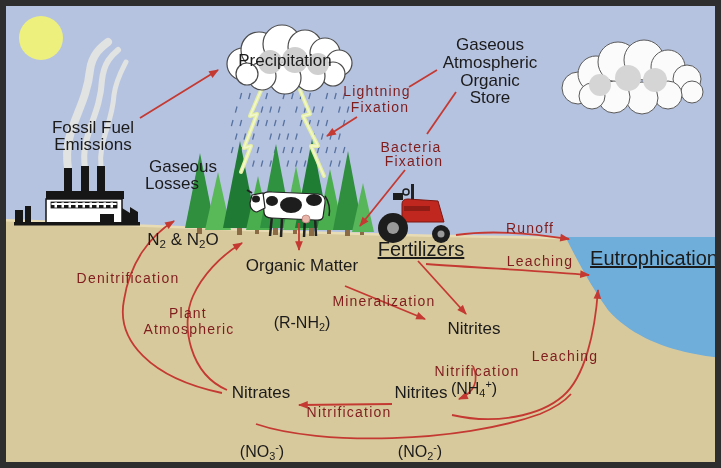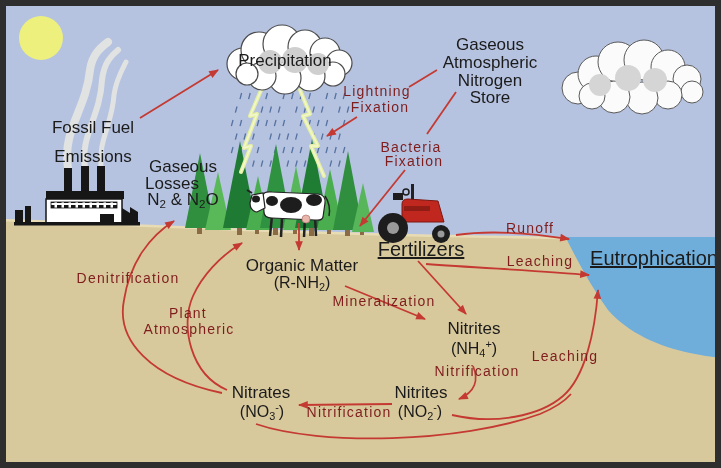--- a/index.html
+++ b/index.html
@@ -10,21 +10,21 @@
   }
   .stage svg{position:absolute;left:0;top:0;z-index:1;}
   .frame{position:absolute;inset:0;border:6px solid #2e2e2e;z-index:50;pointer-events:none;}
   .lbl{
     position:absolute;z-index:10;transform:translate(-50%,-50%);
     white-space:nowrap;line-height:1;text-align:center;
   }
   .black{color:#1b1b1b;font-size:17px;}
   .big{font-size:20px;text-decoration:underline;}
   .green{color:#7f1d1d;font-size:14px;letter-spacing:1.2px;}
-  .formula{color:#1b1b1b;font-size:16px;}
+  .formula{color:#1b1b1b;font-size:16px;margin-top:40px;}
   .formula .sub{font-size:.68em;vertical-align:-0.25em;}
   .formula .sup{font-size:.68em;vertical-align:0.5em;}
 </style>
 </head>
 <body>
 
 <div class="stage">
 
   <svg width="721" height="468" viewBox="0 0 721 468">
     <defs>
@@ -253,29 +253,29 @@
       <path d="M222,393 C150,378 116,340 124,300 C130,262 150,236 174,221" marker-end="url(#arr)"></path>
       <path d="M227,390 C190,374 180,325 193,296 C202,276 220,256 242,243" marker-end="url(#arr)"></path>
       <path d="M452,415 C495,425 540,416 563,396 C585,377 595,332 598,290" marker-end="url(#arr)"></path>
       <path d="M256,424 C320,446 460,443 540,414 C552,409 564,402 571,394"></path>
     </g>
   </svg>
 
   <div class="lbl black" style="left:285px;top:60px">Precipitation</div>
 
   <div class="lbl black" style="left:93px;top:127px">Fossil Fuel</div>
-  <div class="lbl black" style="left:93px;top:156px">Emissions</div>
+  <div class="lbl black" style="left:93px;top:144px">Emissions</div>
 
   <div class="lbl black" style="left:183px;top:166px">Gaseous</div>
   <div class="lbl black" style="left:172px;top:183px">Losses</div>
   <div class="lbl black formula" style="left:183px;top:201px;font-size:17px"><span>N</span><span class="sub">2</span><span> &amp; N</span><span class="sub">2</span><span>O</span></div>
 
   <div class="lbl black" style="left:490px;top:44px">Gaseous</div>
   <div class="lbl black" style="left:490px;top:62px">Atmospheric</div>
-  <div class="lbl black" style="left:490px;top:80px">Nitrogen</div>
+  <div class="lbl black" style="left:490px;top:80px">Organic</div>
   <div class="lbl black" style="left:490px;top:97px">Store</div>
 
   <div class="lbl green" style="left:377px;top:91px">Lightning</div>
   <div class="lbl green" style="left:380px;top:107px">Fixation</div>
 
   <div class="lbl green" style="left:411px;top:147px">Bacteria</div>
   <div class="lbl green" style="left:414px;top:161px">Fixation</div>
 
   <div class="lbl green" style="left:530px;top:228px">Runoff</div>
   <div class="lbl green" style="left:540px;top:261px">Leaching</div>

